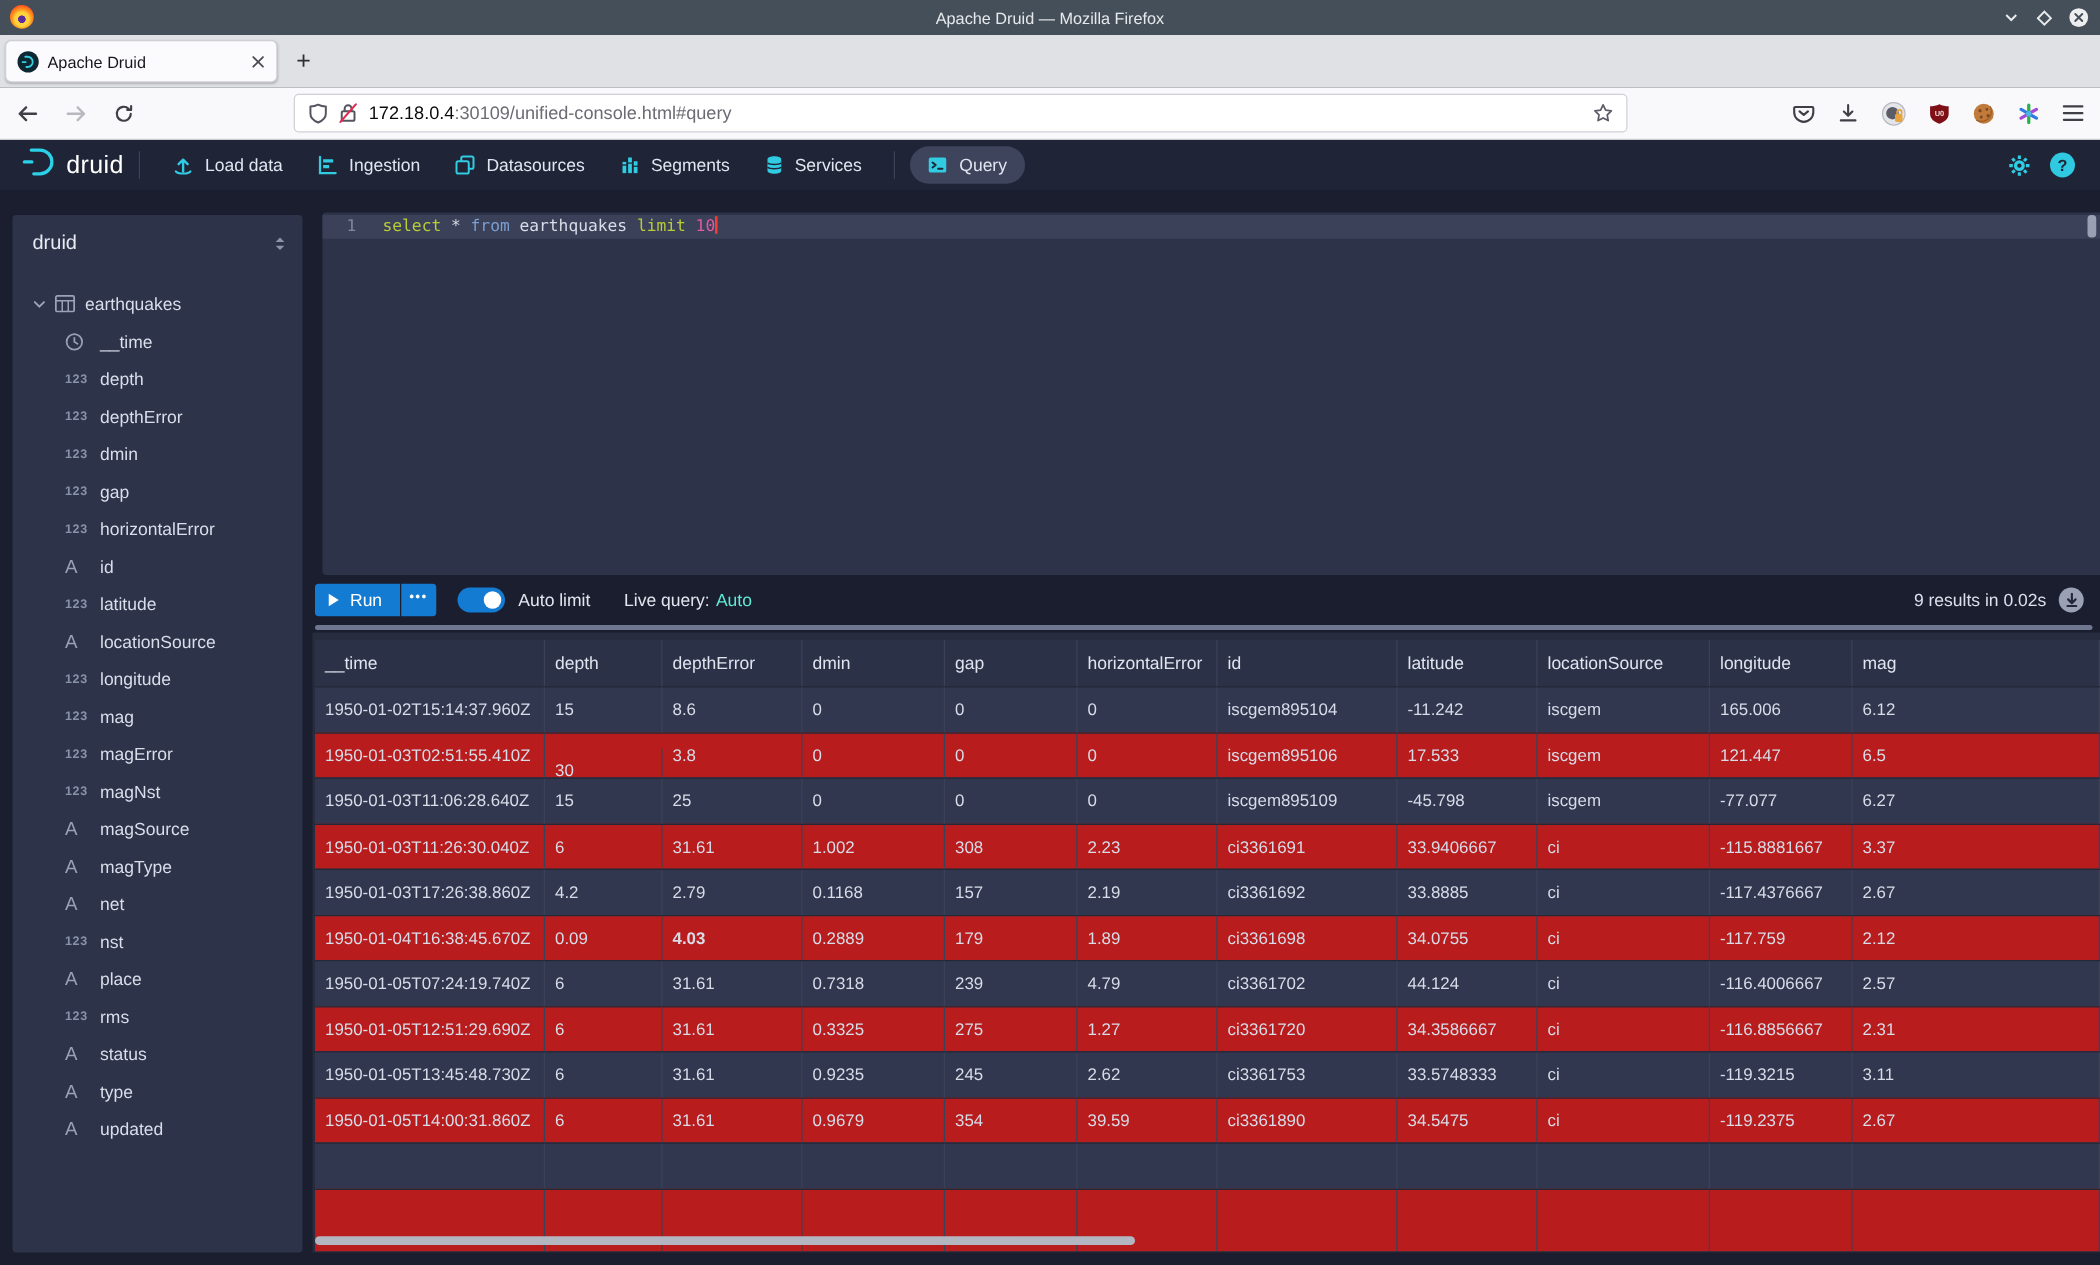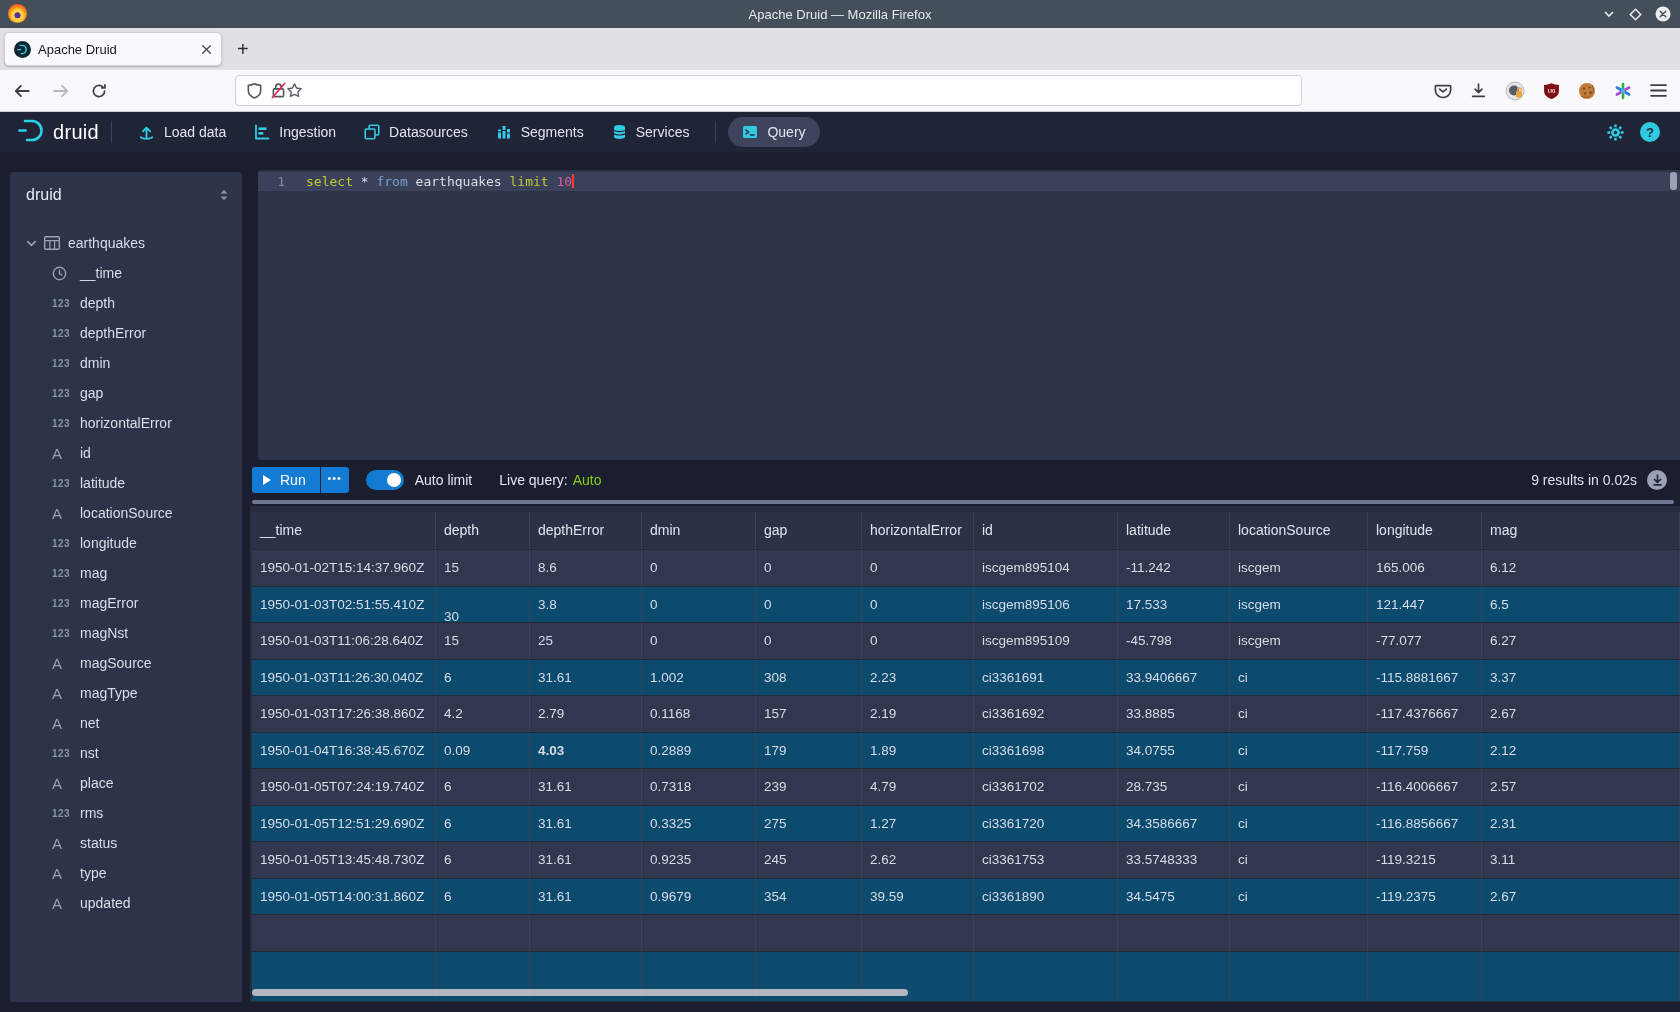--- a/index.html
+++ b/index.html
@@ -82,34 +82,34 @@
   .runbar{position:absolute;left:250px;right:0;top:307px;height:39px;display:flex;align-items:center;}
   .btn-run{height:26px;margin-left:2px;background:#147bd3;border-radius:3px 0 0 3px;color:#fff;
            display:flex;align-items:center;padding:0 14px 0 11px;gap:9px;font-size:14px;}
   .play-tri{width:0;height:0;border-left:8px solid #fff;border-top:5px solid transparent;border-bottom:5px solid transparent;}
   .btn-more{height:26px;width:28px;background:#147bd3;border-radius:0 3px 3px 0;margin-left:1px;color:#fff;
             display:flex;align-items:center;justify-content:center;font-size:11px;letter-spacing:1px;padding-bottom:4px;}
   .switch{margin-left:17px;width:38px;height:20px;border-radius:10px;background:#147bd3;position:relative;flex:none;}
   .switch-knob{position:absolute;right:3px;top:3px;width:14px;height:14px;border-radius:50%;background:#fff;}
   .lbl-autolimit{margin-left:11px;color:#e3e6f0;font-size:14px;}
   .lbl-livequery{margin-left:27px;color:#e3e6f0;font-size:14px;}
-  .lq-val{color:#84cc16;margin-left:5px;}
+  .lq-val{color:#5eead4;margin-left:5px;}
   .run-right{margin-left:auto;display:flex;align-items:center;gap:10px;padding-right:13px;color:#dbe0ec;font-size:14px;}
   .dl-circle{width:20px;height:20px;border-radius:50%;background:#9aa1b5;display:flex;align-items:center;justify-content:center;}
 
   .splitter{position:absolute;left:252px;right:6px;top:347px;height:4px;background:#6f7690;border-radius:2px;}
 
   .results{position:absolute;left:250px;right:0;top:353px;bottom:10px;background:#272c3e;overflow:hidden;}
   .grid{position:absolute;left:2px;top:6px;right:0;}
   .thead{display:flex;height:37px;background:#2b3146;}
   .th{border-right:1px solid #3b4157;font-size:14px;color:#e0e4ef;padding-left:8px;line-height:37px;
       white-space:nowrap;overflow:hidden;flex:none;}
   .trow{display:flex;height:36.5px;border-top:1px solid #242938;}
   .trow.odd{background:#31374e;}
-  .trow.even{background:#0c4a6e;}
+  .trow.even{background:#b91c1c;}
   .td{border-right:1px solid #3b4157;font-size:13.5px;color:#d7dce8;padding-left:8px;line-height:36px;
       white-space:nowrap;overflow:hidden;flex:none;}
   .trow.filler-tall{height:50px;}
   .hscroll{position:absolute;left:2px;bottom:6px;width:656px;height:7px;border-radius:3.5px;background:#b3b6c1;}
 </style>
 </head>
 <body>
 
 <div id="app">
 
@@ -179,20 +179,21 @@
             <path d="M8 1.2c1.9 1 3.8 1.4 5.8 1.4V8c0 3.3-2.4 5.2-5.8 6.6C4.6 13.2 2.2 11.3 2.2 8V2.6c2 0 3.9-.4 5.8-1.4z" fill="none" stroke="#555561" stroke-width="1.5" stroke-linejoin="round"></path>
           </svg>
         </span>
       <span class="tb-ic" style="margin-left:8px;">
           <svg width="15" height="17" viewBox="0 0 14 16">
             <rect x="2.2" y="6.5" width="9.6" height="7.3" rx="1.2" fill="none" stroke="#555561" stroke-width="1.5"></rect>
             <path d="M4.4 6.5V4.6a2.6 2.6 0 0 1 5.2 0v1.9" fill="none" stroke="#555561" stroke-width="1.5"></path>
             <path d="M1.2 14.6L12.8 1.4" stroke="#e22850" stroke-width="1.6" stroke-linecap="round"></path>
           </svg>
         </span>
+      <span class="url-text"><span class="url-host">172.18.0.4</span><span class="url-rest">:30109/unified-console.html#query</span></span>
       <span class="tb-ic">
           <svg width="17" height="17" viewBox="0 0 16 16">
             <path d="M8 1.8l1.9 3.9 4.3.6-3.1 3 .7 4.3L8 11.6l-3.8 2 .7-4.3-3.1-3 4.3-.6z" fill="none" stroke="#5b5b66" stroke-width="1.3" stroke-linejoin="round"></path>
           </svg>
         </span>
     </div>
     <div class="tb-right">
       <span class="tb-ic">
           <svg width="18" height="18" viewBox="0 0 16 16">
             <path d="M2 3.2h12a.8.8 0 0 1 .8.8v3a6.8 6.8 0 0 1-13.6 0V4a.8.8 0 0 1 .8-.8z" fill="none" stroke="#3f3f46" stroke-width="1.5"></path>
@@ -622,21 +623,21 @@
             <div class="td" style="width: 198px;">2.12</div>
           </div>
           <div class="trow odd">
             <div class="td" style="width: 184px;">1950-01-05T07:24:19.740Z</div>
             <div class="td" style="width: 94px;">6</div>
             <div class="td" style="width: 112px;">31.61</div>
             <div class="td" style="width: 114px;">0.7318</div>
             <div class="td" style="width: 106px;">239</div>
             <div class="td" style="width: 112px;">4.79</div>
             <div class="td" style="width: 144px;">ci3361702</div>
-            <div class="td" style="width: 112px;">28.735</div>
+            <div class="td" style="width: 112px;">44.124</div>
             <div class="td" style="width: 138px;">ci</div>
             <div class="td" style="width: 114px;">-116.4006667</div>
             <div class="td" style="width: 198px;">2.57</div>
           </div>
           <div class="trow even">
             <div class="td" style="width: 184px;">1950-01-05T12:51:29.690Z</div>
             <div class="td" style="width: 94px;">6</div>
             <div class="td" style="width: 112px;">31.61</div>
             <div class="td" style="width: 114px;">0.3325</div>
             <div class="td" style="width: 106px;">275</div>

